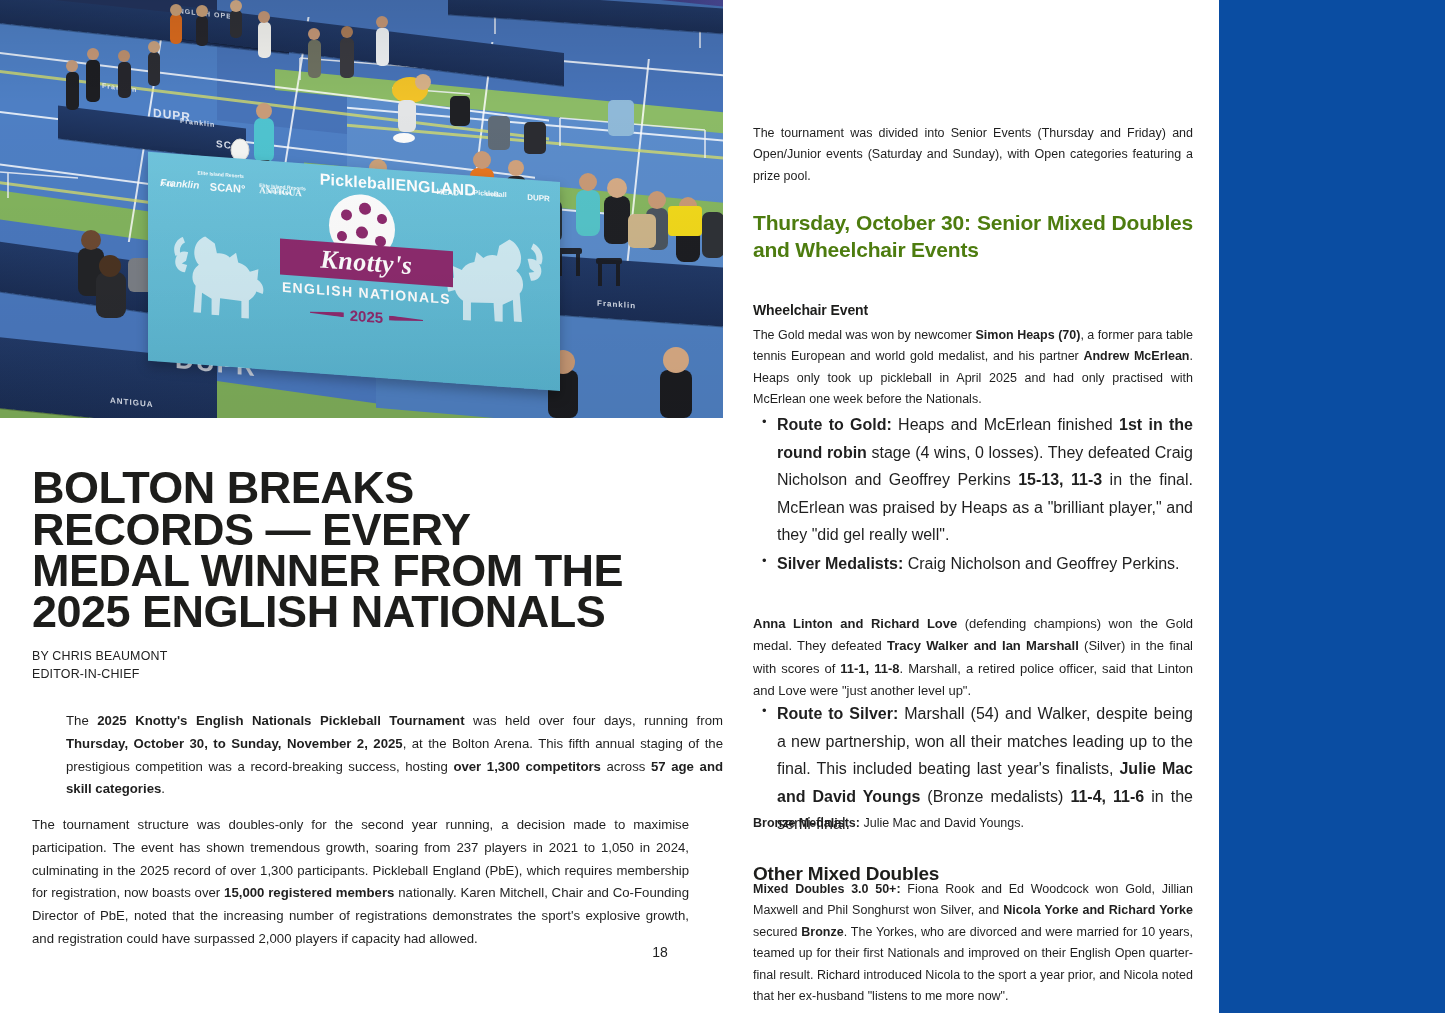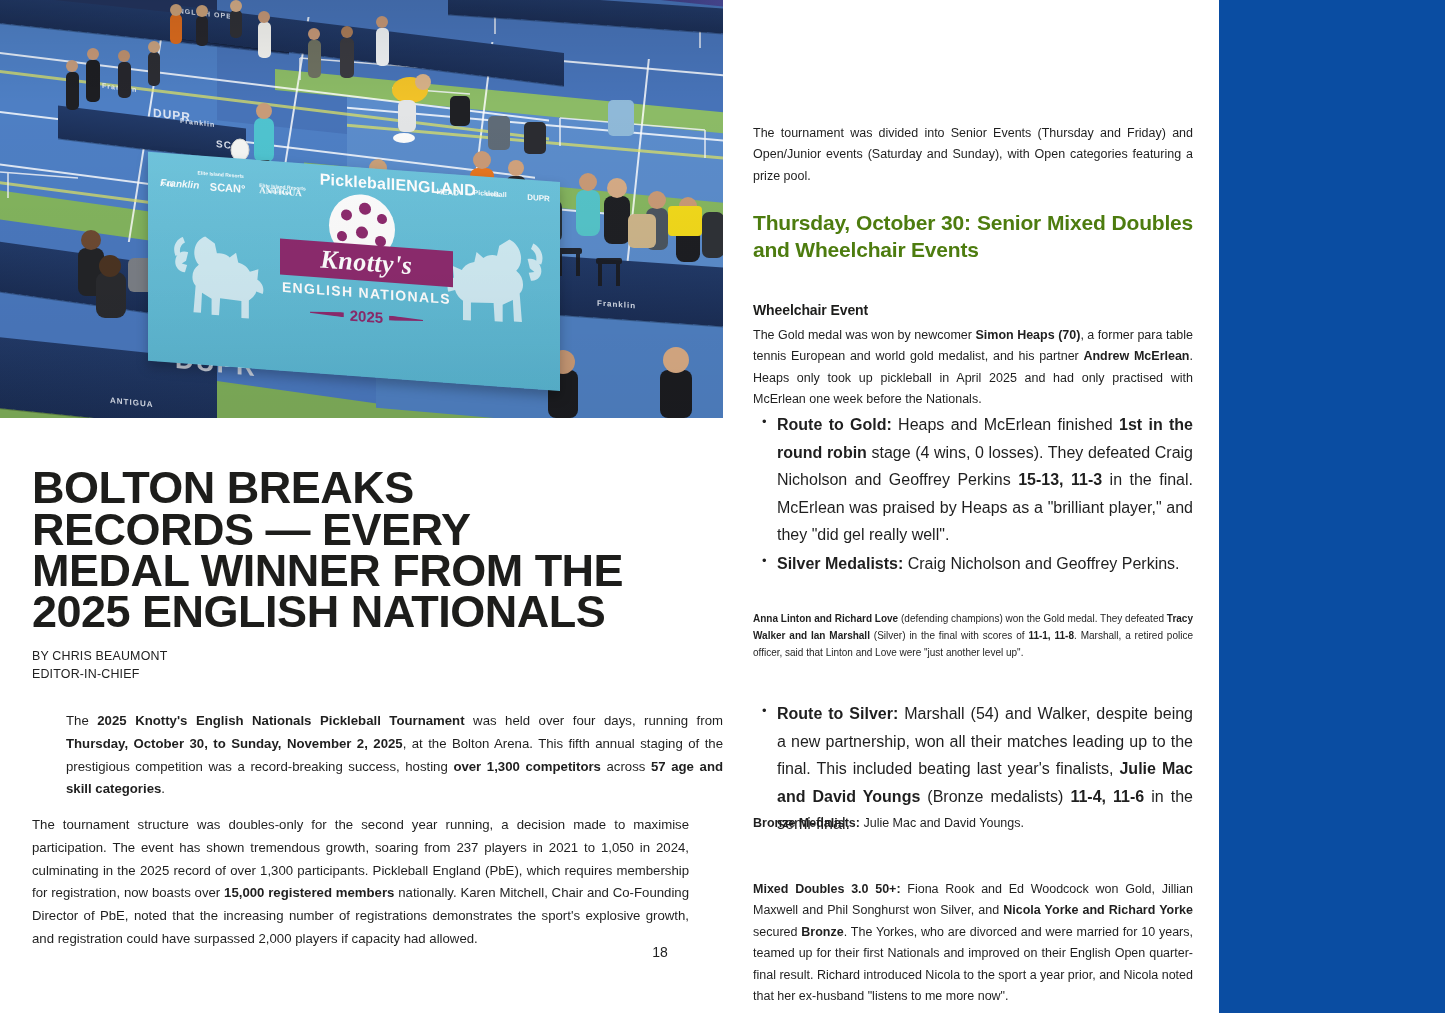--- a/index.html
+++ b/index.html
@@ -191,21 +191,21 @@
   ul.bl li:before{
     content:"•";position:absolute;left:-15px;top:0;font-size:13px;color:#1f1f1f;
   }
   .bl1{left:0;top:411px;}
   .r-h4{
     position:absolute;left:0;top:572px;width:440px;
     font-size:19px;font-weight:800;color:#1d1d1b;letter-spacing:-.2px;
   }
   .r-p2{
     position:absolute;left:0;top:600px;width:440px;
-    font-size:10px;line-height:1.72;text-align:justify;color:#1f1f1f;
+    font-size:13px;line-height:1.72;text-align:justify;color:#1f1f1f;
   }
   .bl2{left:0;top:700px;}
   .r-p3{
     position:absolute;left:0;top:800px;width:440px;
     font-size:12.5px;line-height:1.72;text-align:justify;color:#1f1f1f;
   }
   .r-h5{
     position:absolute;left:0;top:838px;width:440px;
     font-size:19px;font-weight:800;color:#1d1d1b;letter-spacing:-.2px;
   }
@@ -458,17 +458,18 @@
     <p class="r-p1">The Gold medal was won by newcomer <b>Simon Heaps (70)</b>, a former para table tennis European and world gold medalist, and his partner <b>Andrew McErlean</b>. Heaps only took up pickleball in April 2025 and had only practised with McErlean one week before the Nationals.</p>
     <ul class="bl bl1">
         <li><b>Route to Gold:</b> Heaps and McErlean finished <b>1st in the round robin</b> stage (4 wins, 0 losses). They defeated Craig Nicholson and Geoffrey Perkins <b>15-13, 11-3</b> in the final. McErlean was praised by Heaps as a "brilliant player," and they "did gel really well".</li>
         <li><b>Silver Medalists:</b> Craig Nicholson and Geoffrey Perkins.</li>
       </ul>
     <p class="r-p2"><b>Anna Linton and Richard Love</b> (defending champions) won the Gold medal. They defeated <b>Tracy Walker and Ian Marshall</b> (Silver) in the final with scores of <b>11-1, 11-8</b>. Marshall, a retired police officer, said that Linton and Love were "just another level up".</p>
     <ul class="bl bl2">
         <li><b>Route to Silver:</b> Marshall (54) and Walker, despite being a new partnership, won all their matches leading up to the final. This included beating last year's finalists, <b>Julie Mac and David Youngs</b> (Bronze medalists) <b>11-4, 11-6</b> in the semi-final.</li>
       </ul>
     <p class="r-p3"><b>Bronze Medalists:</b> Julie Mac and David Youngs.</p>
+    <h4 class="r-h5">Other Mixed Doubles</h4>
     <p class="r-p4"><b>Mixed Doubles 3.0 50+:</b> Fiona Rook and Ed Woodcock won Gold, Jillian Maxwell and Phil Songhurst won Silver, and <b>Nicola Yorke and Richard Yorke</b> secured <b>Bronze</b>. The Yorkes, who are divorced and were married for 10 years, teamed up for their first Nationals and improved on their English Open quarter-final result. Richard introduced Nicola to the sport a year prior, and Nicola noted that her ex-husband "listens to me more now".</p>
   </div>
 
   <div class="blue-bar"></div>
 </div>
 
 </body></html>

